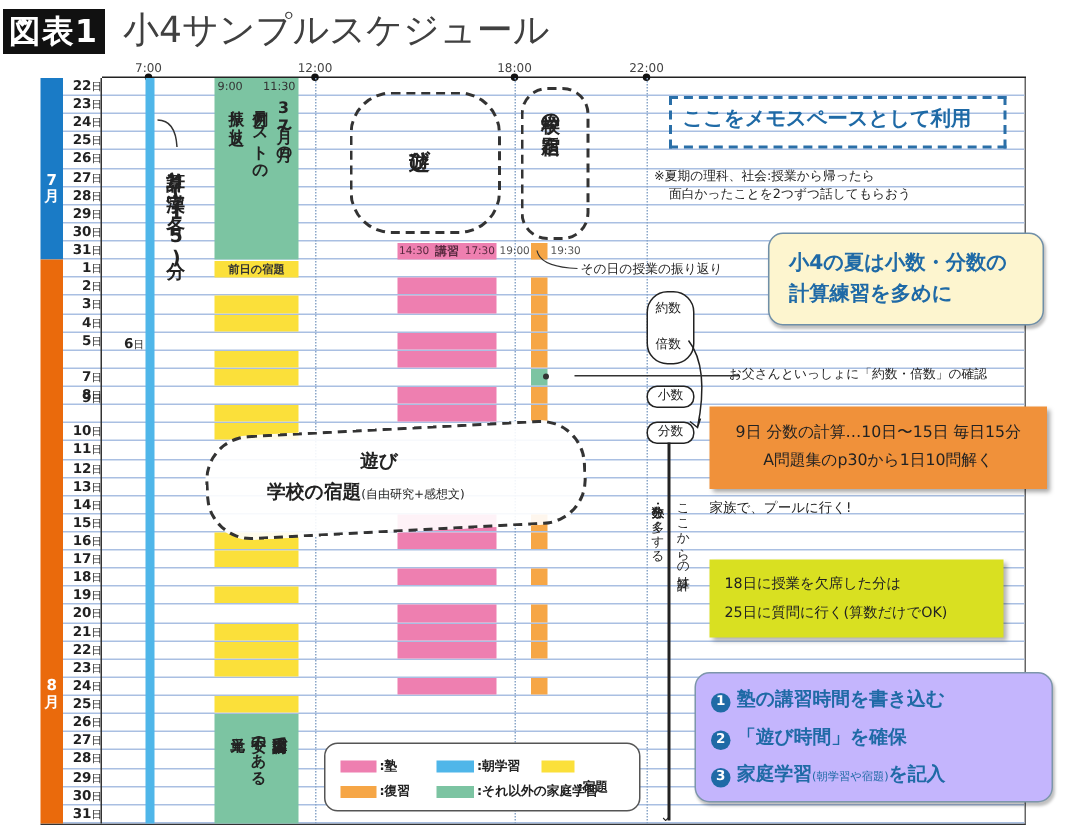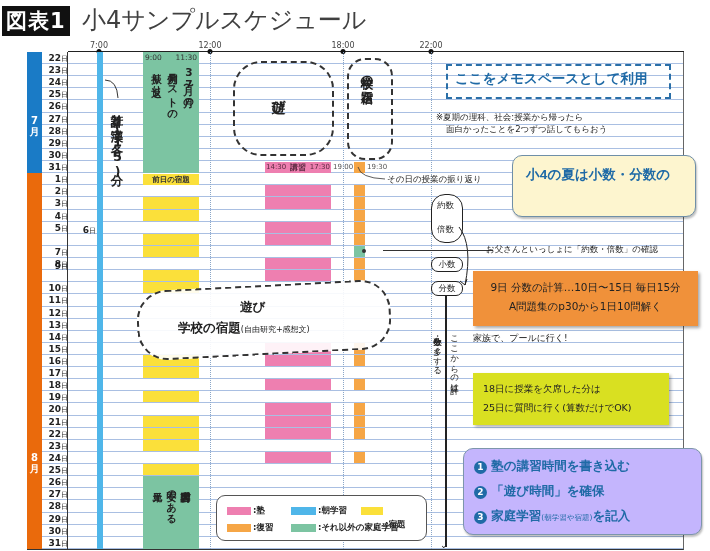--- a/index.html
+++ b/index.html
@@ -229,22 +229,23 @@
 <div class="abs dash-cloud" style="left:137px;top:285px;width:250px;height:66px;border-radius:30px;transform:rotate(-3deg);background:rgba(255,255,255,0.9);"></div>
 <div class="abs" style="left:240px;top:299px;font-size:12.5px;font-weight:bold;">遊び</div>
 <div class="abs" style="left:178px;top:320px;font-size:12.5px;font-weight:bold;"><span>学校の宿題</span><span style="font-size:8px;font-weight:normal;">(自由研究+感想文)</span></div>
 
 <div class="abs" style="left:446px;top:64px;width:221px;height:31px;border:2px dashed #2a6fa8;"></div>
 <div class="abs" style="left:455px;top:70px;font-size:13.5px;font-weight:bold;color:#1f6aa6;">ここをメモスペースとして利用</div>
 
 <div class="abs" style="left:436px;top:112px;font-size:8.5px;color:#222;">※夏期の理科、社会:授業から帰ったら</div>
 <div class="abs" style="left:446px;top:124px;font-size:8.5px;color:#222;">面白かったことを2つずつ話してもらおう</div>
 
-<div class="abs callout" style="left:512px;top:155px;width:182px;height:60px;background:#fdf5cf;border:1.5px solid #6f8fa8;box-shadow:1px 2px 2px rgba(0,0,0,0.25);font-family:Liberation Mono, monospace;">
+<div class="abs callout" style="left:512px;top:155px;width:182px;height:60px;background:#fdf5cf;border:1.5px solid #6f8fa8;box-shadow:1px 2px 2px rgba(0,0,0,0.25);">
   <div class="abs" style="left:13px;top:10px;font-size:13.5px;font-weight:bold;color:#1f6aa6;">小4の夏は小数・分数の</div>
+  <div class="abs" style="left:13px;top:31px;font-size:13.5px;font-weight:bold;color:#1f6aa6;">計算練習を多めに</div>
 </div>
 
 <div class="abs" style="left:431px;top:194px;width:30px;height:47px;border:1.2px solid #222;border-radius:14px;background:#fff;"></div>
 <div class="abs" style="left:437px;top:200px;font-size:8.5px;">約数</div>
 <div class="abs" style="left:437px;top:224px;font-size:8.5px;">倍数</div>
 <div class="abs" style="left:431px;top:257px;width:30px;height:13px;border:1.2px solid #222;border-radius:7px;background:#fff;font-size:8.5px;text-align:center;line-height:13px;">小数</div>
 <div class="abs" style="left:431px;top:281px;width:30px;height:13px;border:1.2px solid #222;border-radius:7px;background:#fff;font-size:8.5px;text-align:center;line-height:13px;">分数</div>
 <svg class="abs" style="left:455px;top:225px" width="20" height="70">
     <path d="M4 2 Q18 20 10 60 L5 56 M10 60 L12 54" fill="none" stroke="#222" stroke-width="1"></path>
   </svg>

